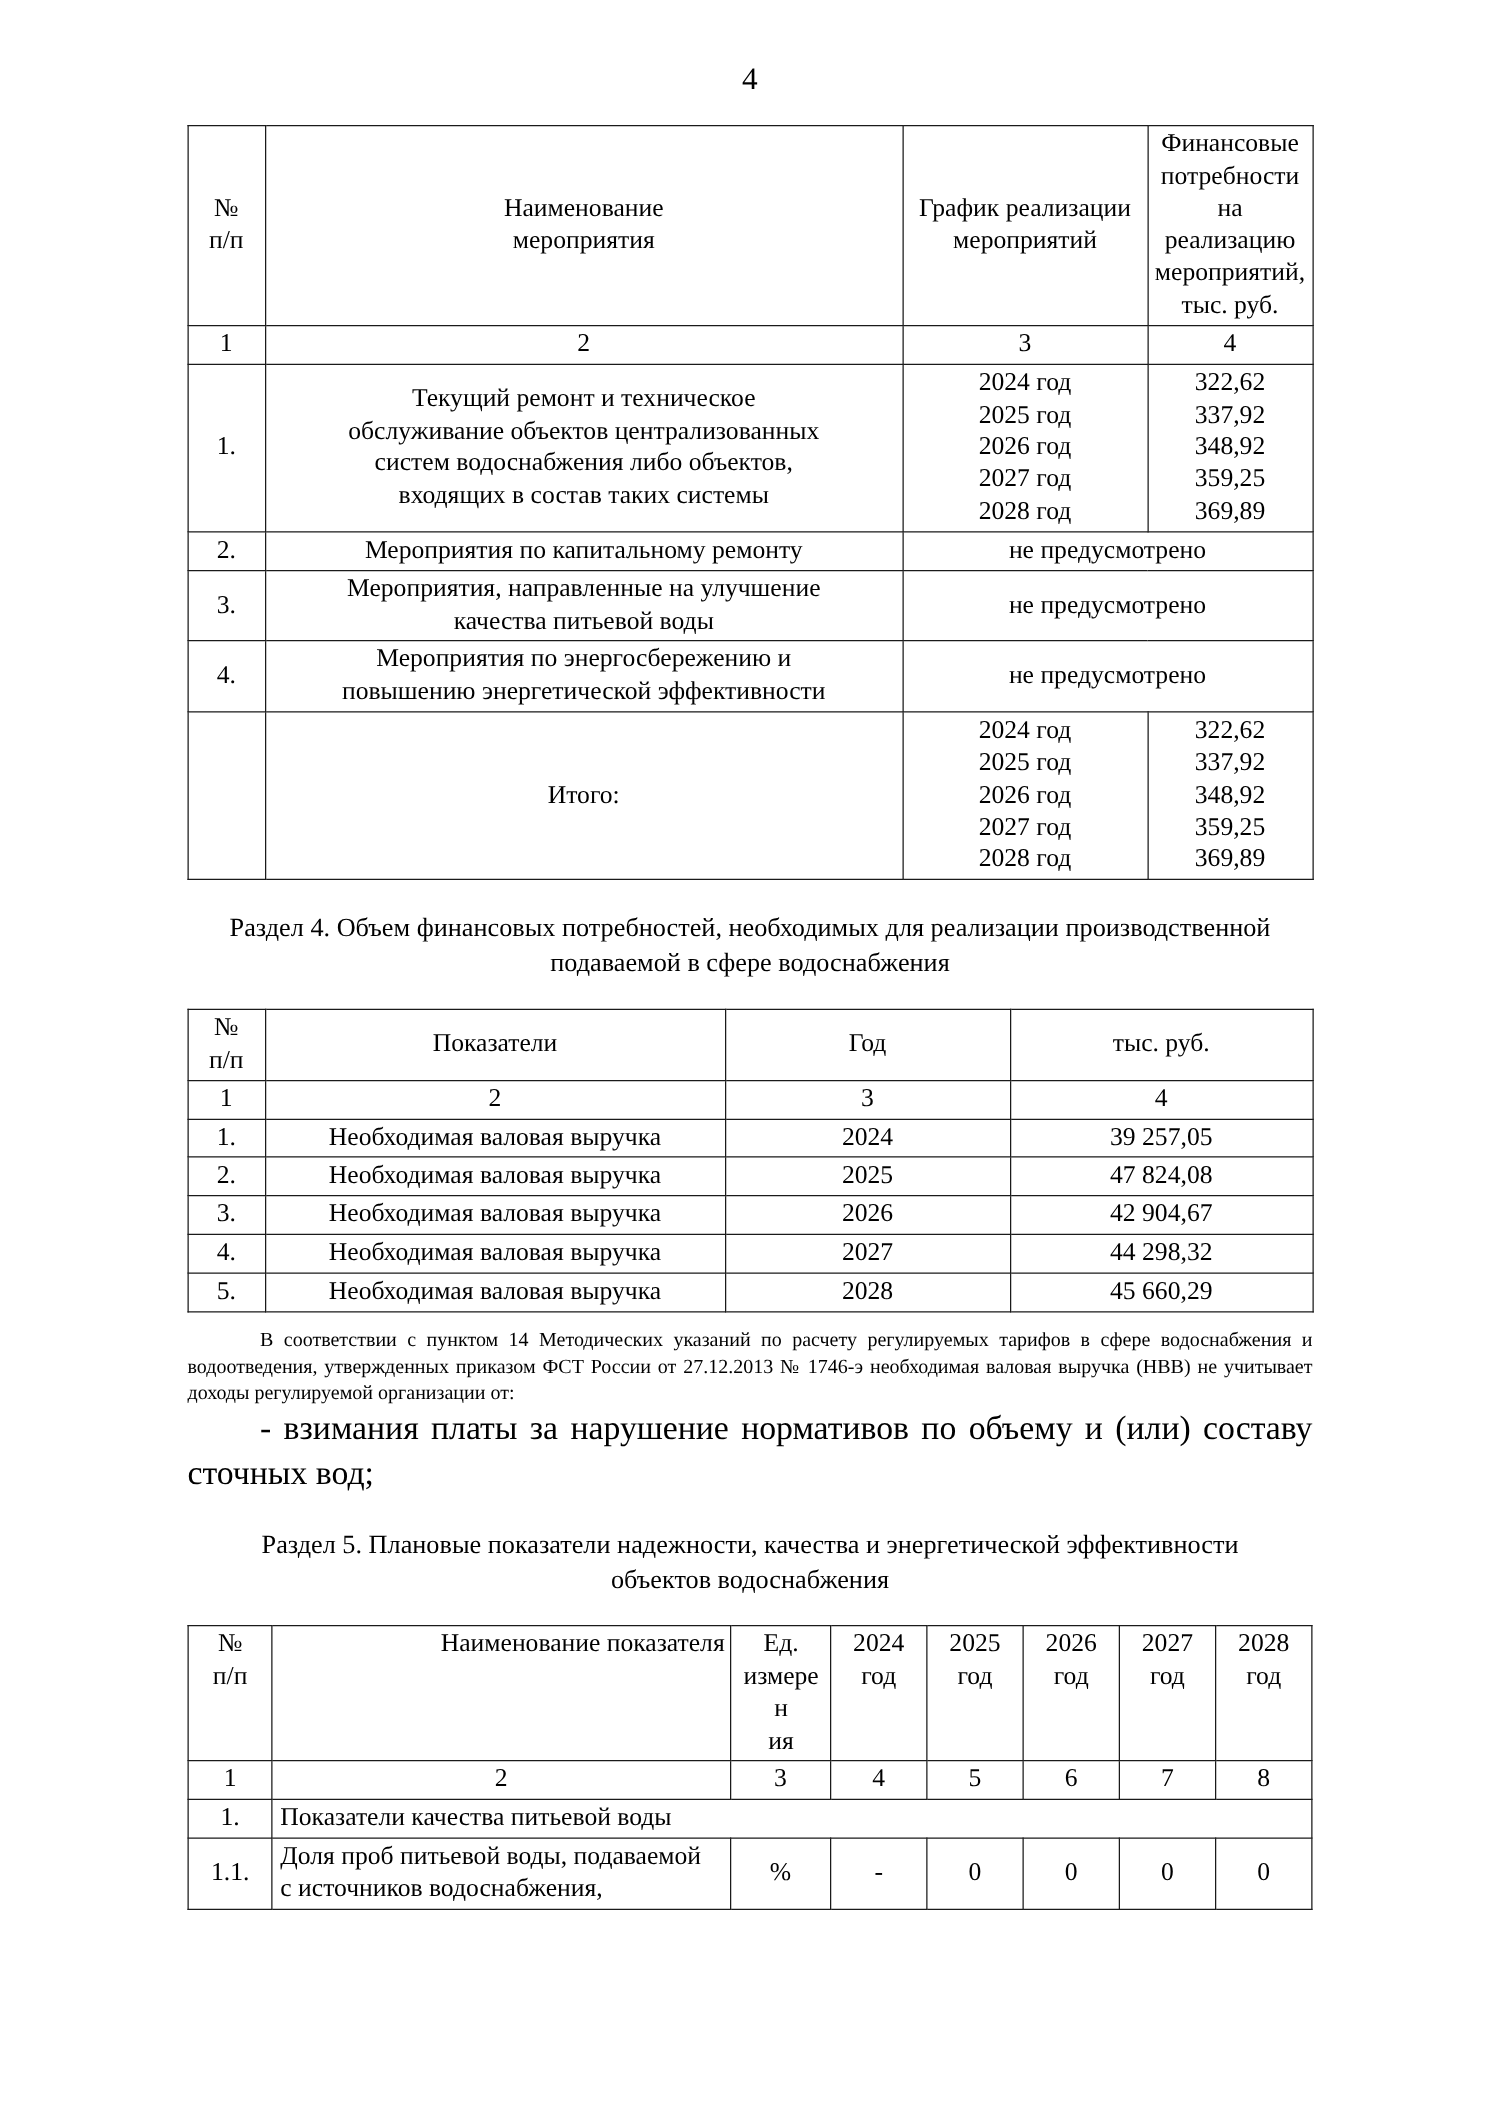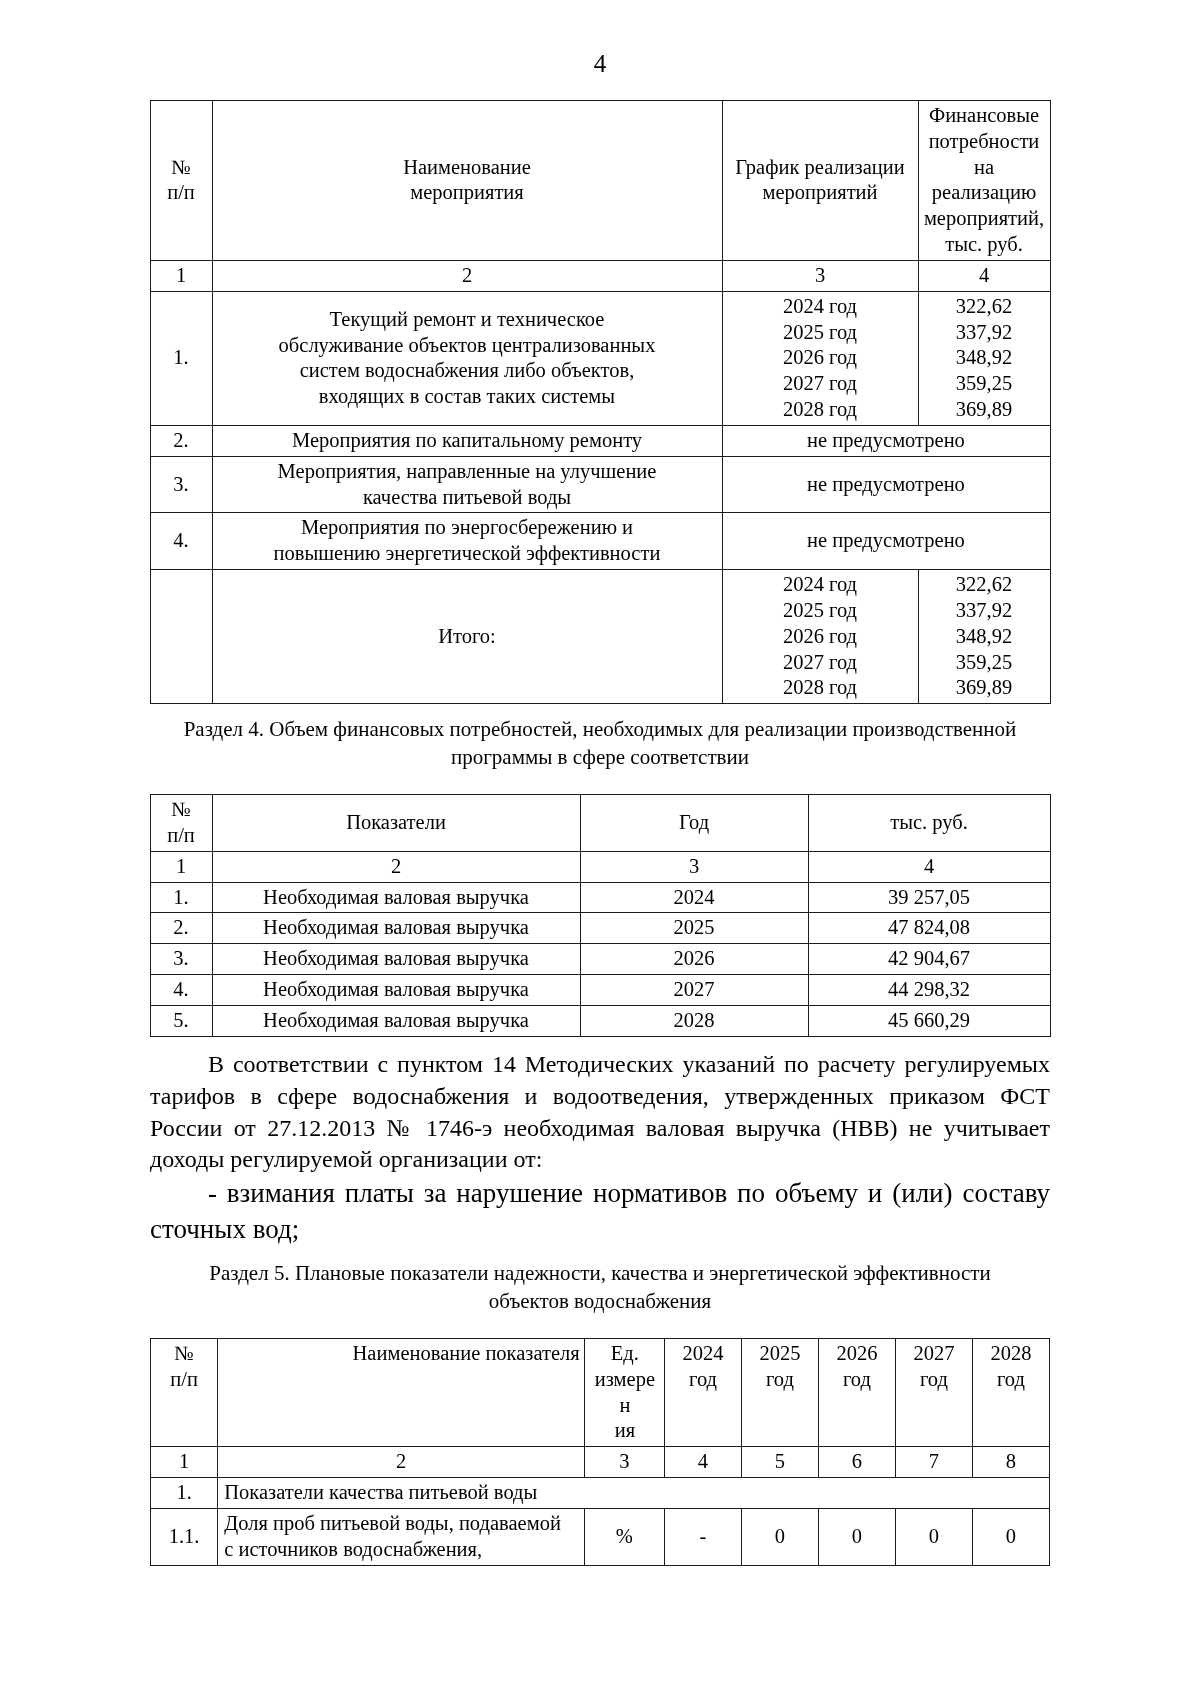--- a/index.html
+++ b/index.html
@@ -50,31 +50,31 @@
   .yearlist {
     line-height: 1.34;
     text-align: center;
   }
   .yearlist div { white-space: nowrap; }
 
   .section-heading {
     text-align: center;
     font-size: 21px;
     line-height: 1.33;
-    margin: 12px auto 22px auto;
+    margin: 25px auto 22px auto;
     width: 900px;
   }
   .section-heading .ln { display: block; }
   .heading-justify {
     text-align: justify;
     text-align-last: center;
   }
 
   p.body-text {
-    font-size: 24px;
+    font-size: 16px;
     line-height: 1.33;
     text-align: justify;
     margin: 12px auto 0 auto;
     width: 900px;
     text-indent: 58px;
     hyphens: none;
   }
   p.dash-item {
     font-size: 27px;
     line-height: 1.33;
@@ -214,21 +214,21 @@
           <div>348,92</div>
           <div>359,25</div>
           <div>369,89</div>
         </td>
       </tr>
     </tbody>
   </table>
 
   <div class="section-heading">
     <span class="ln heading-justify">Раздел 4. Объем финансовых потребностей, необходимых для реализации производственной</span>
-    <span class="ln">программы в сфере соответствии</span>
+    <span class="ln">подаваемой в сфере водоснабжения</span>
   </div>
 
   <table class="doc t2">
     <colgroup>
       <col class="c-np">
         <col class="c-name">
         <col class="c-year">
         <col class="c-sum">
     </colgroup>
     <tbody>

